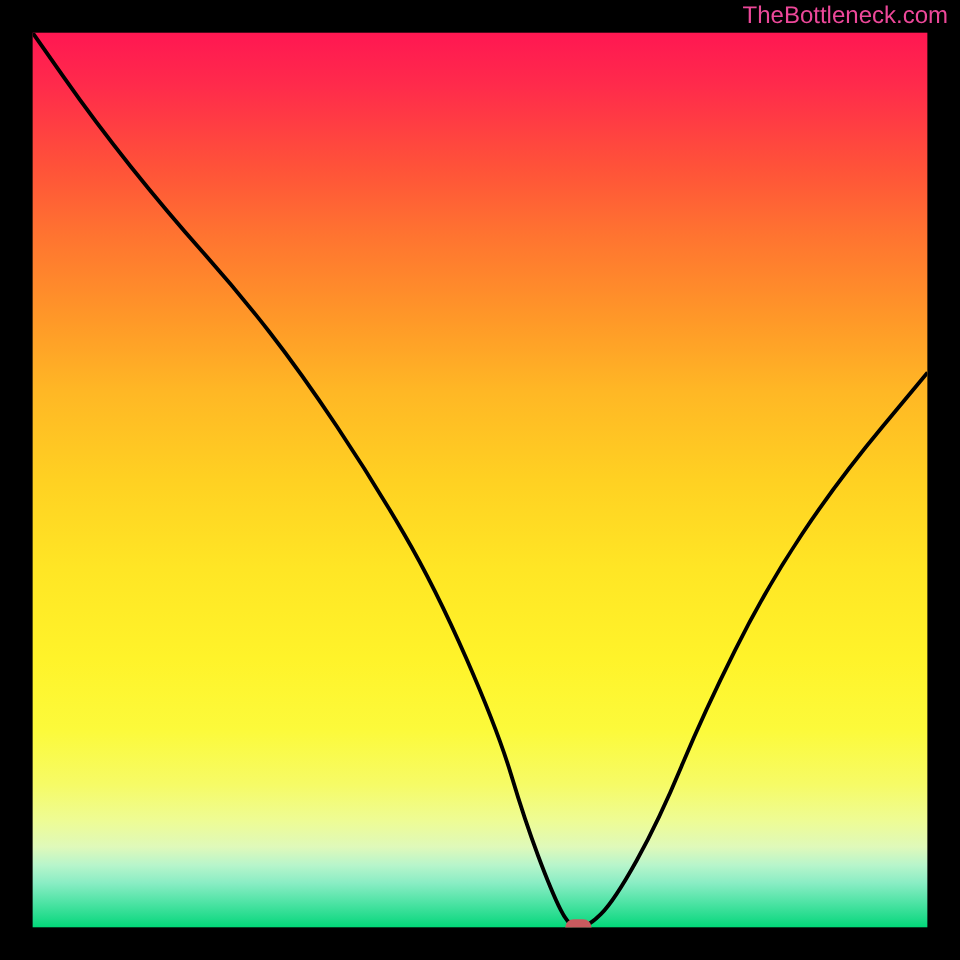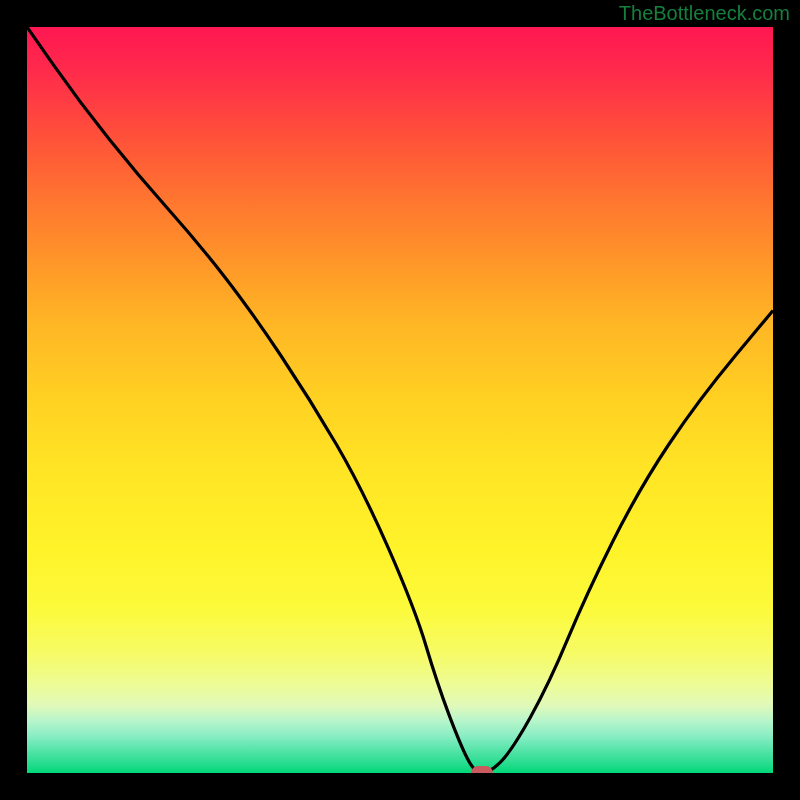--- a/index.html
+++ b/index.html
@@ -8,21 +8,21 @@
     width: 800px;
     height: 800px;
     background: #000;
     font-family: Arial, sans-serif;
     position: relative;
   }
   .watermark {
     position: absolute;
     top: 2px;
     right: 10px;
-    color: #15803d;
+    color: #ec4899;
     font-size: 20px;
     z-index: 10;
   }
   .chart-container {
     position: absolute;
     top: 27px;
     left: 27px;
     width: 746px;
     height: 746px;
     overflow: hidden;

